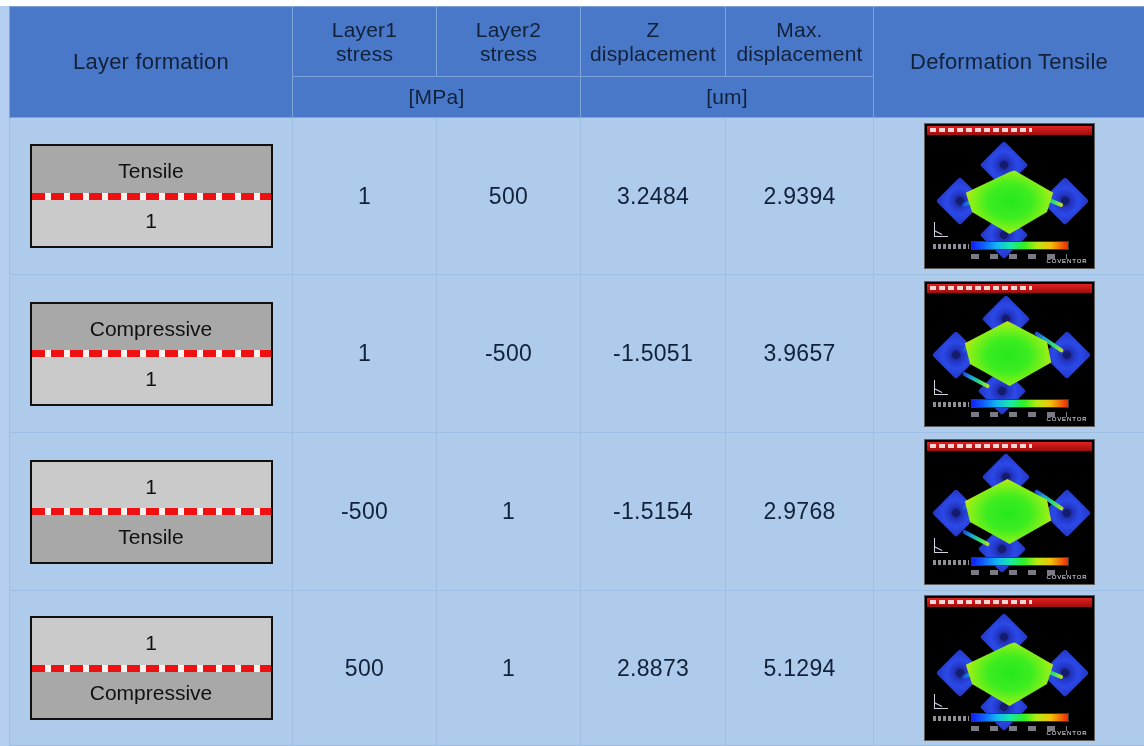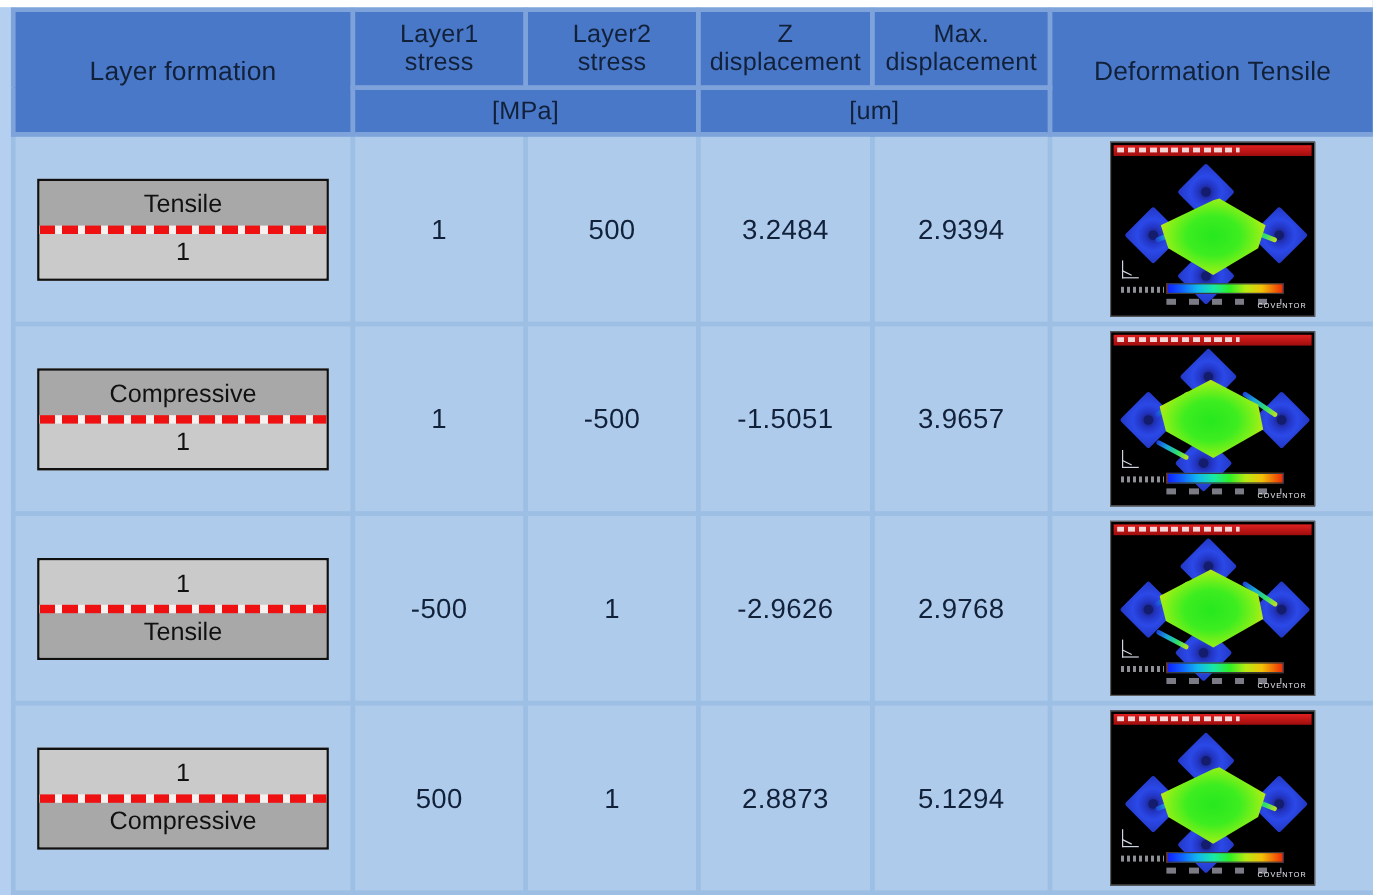--- a/index.html
+++ b/index.html
@@ -18,21 +18,21 @@
   .edge-top{position:absolute;left:0;top:0;width:1144px;height:6px;background:#ffffff;z-index:40;}
   .edge-left{position:absolute;left:0;top:6px;width:9px;height:740px;background:#b5cff0;z-index:39;}
 
   table.ftable{
     position:absolute;left:9px;top:6px;
     width:1135px;height:740px;
     border-collapse:collapse;
     table-layout:fixed;
   }
   table.ftable td, table.ftable th{
-    border:4px solid #0c4a6e;
+    border:1px solid #0c4a6e;
     padding:4px;
     margin:0;
     vertical-align:middle;
     text-align:center;
     color:#12213a;
   }
   
   .hdr{
     background:#4a78c8;
     color:#10182c;
@@ -54,21 +54,21 @@
   .cell-num{font-size:23px;letter-spacing:.3px;}
   .cell-form{background:#aecbeb;}
   .cell-img{background:#aecbeb;}
 
   
   .stackwrap{
     width:100%;height:100%;
     display:flex;align-items:center;justify-content:center;
   }
   .stack{
-    width:243px;height:85px;
+    width:243px;height:104px;
     border:2px solid #101010;
     box-sizing:border-box;
     display:flex;flex-direction:column;
     position:relative;
     background:#c9c9c9;
   }
   .layer{
     flex:1 1 50%;
     display:flex;align-items:center;justify-content:center;
     font-size:21px;color:#111;
@@ -314,21 +314,21 @@
           <div class="stackwrap">
             <div class="stack">
               <div class="layer light">1</div>
               <div class="dashline"></div>
               <div class="layer dark">Tensile</div>
             </div>
           </div>
         </td>
         <td class="cell cell-num">-500</td>
         <td class="cell cell-num">1</td>
-        <td class="cell cell-num">-2.9626</td>
+        <td class="cell cell-num">-1.5154</td>
         <td class="cell cell-num">2.9768</td>
         <td class="cell cell-img">
           <div class="simwrap">
             <div class="sim">
               <div class="sim-title">
                   <i></i>
                 </div>
               <div class="sim-canvas">
                 <div class="pad" style="left:12px;top:44px"></div>
                 <div class="pad" style="right:8px;top:44px"></div>

